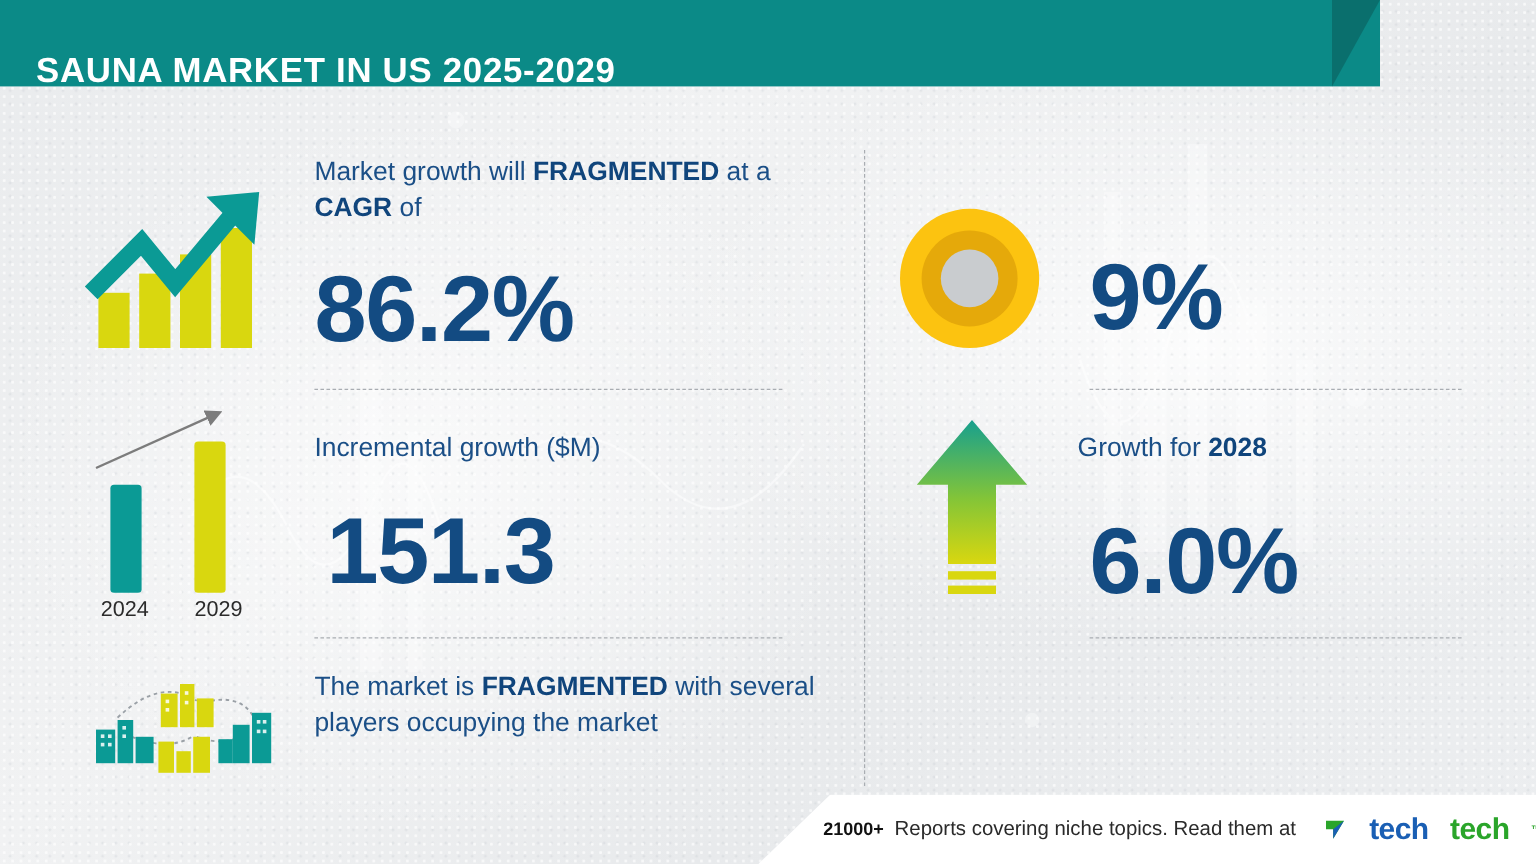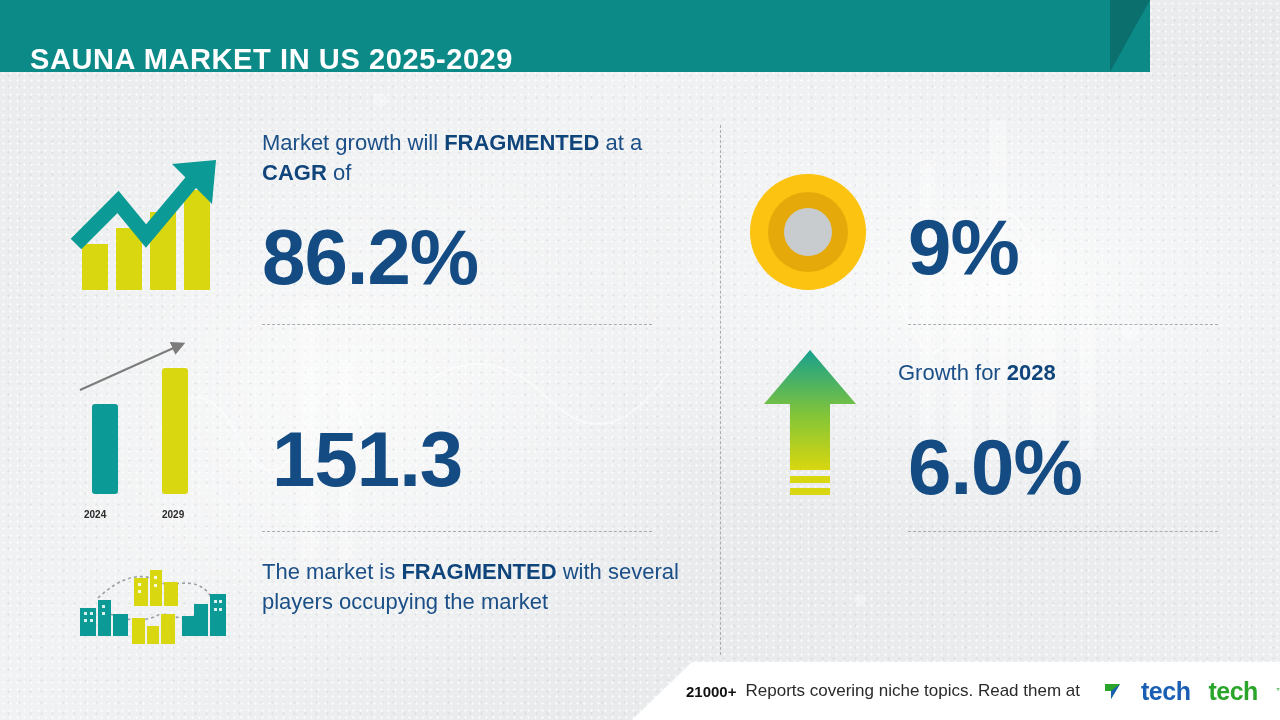--- a/index.html
+++ b/index.html
@@ -133,23 +133,22 @@
   }
   .icon-growth-chart { left: 68px; top: 152px; }
   .icon-bars         { left: 70px; top: 332px; }
   .icon-network      { left: 72px; top: 556px; }
   .icon-donut        { left: 748px; top: 172px; }
   .icon-arrow-up     { left: 760px; top: 348px; }
 
   .bar-label {
     position: absolute;
     color: #2b2b2b;
-    font-size: 10px;
-    font-weight: bold;
-    margin-top: 12px;
+    font-size: 18px;
+    font-weight: normal;
   }
 
   
   .footer {
     position: absolute;
     left: 0;
     top: 662px;
     width: 1280px;
     height: 58px;
     background: #ffffff;
@@ -257,20 +256,21 @@
         <path d="M0 0 L7 3.5 L0 7 Z" fill="#7c7c7c"></path>
       </marker>
     </defs>
     <line x1="10" y1="58" x2="108" y2="14" stroke="#7c7c7c" stroke-width="2" marker-end="url(#grayarrow)"></line>
     <rect x="22" y="72" width="26" height="90" rx="3" fill="#0b9a95"></rect>
     <rect x="92" y="36" width="26" height="126" rx="3" fill="#d9d70f"></rect>
   </svg>
   <div class="bar-label" style="left:84px; top:497px;">2024</div>
   <div class="bar-label" style="left:162px; top:497px;">2029</div>
 
+  <div class="caption cap-incr">Incremental growth ($M)</div>
   <div class="bignum num-incr">151.3</div>
 
   <svg class="icon icon-network" width="165" height="100" viewBox="0 0 165 100">
     <g stroke="#9aa0a6" stroke-width="1.6" fill="none" stroke-dasharray="3,3">
       <path d="M26 42 q36 -34 66 -14"></path>
       <path d="M104 28 q34 -6 40 28"></path>
       <path d="M38 58 q30 12 50 0"></path>
       <path d="M92 58 q28 10 42 -6"></path>
     </g>
     <g fill="#0b9a95">

